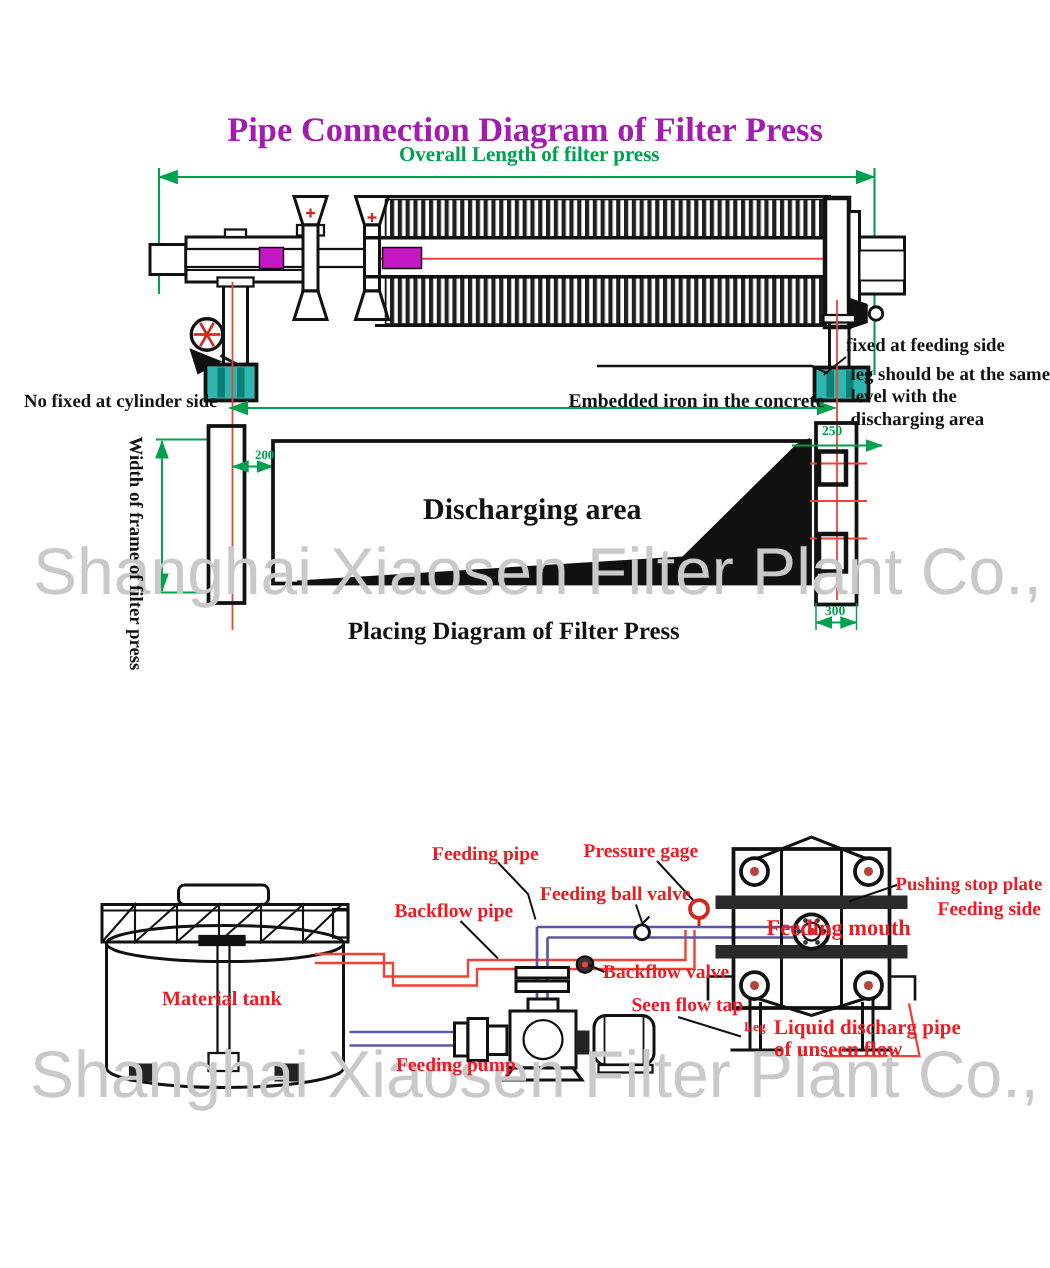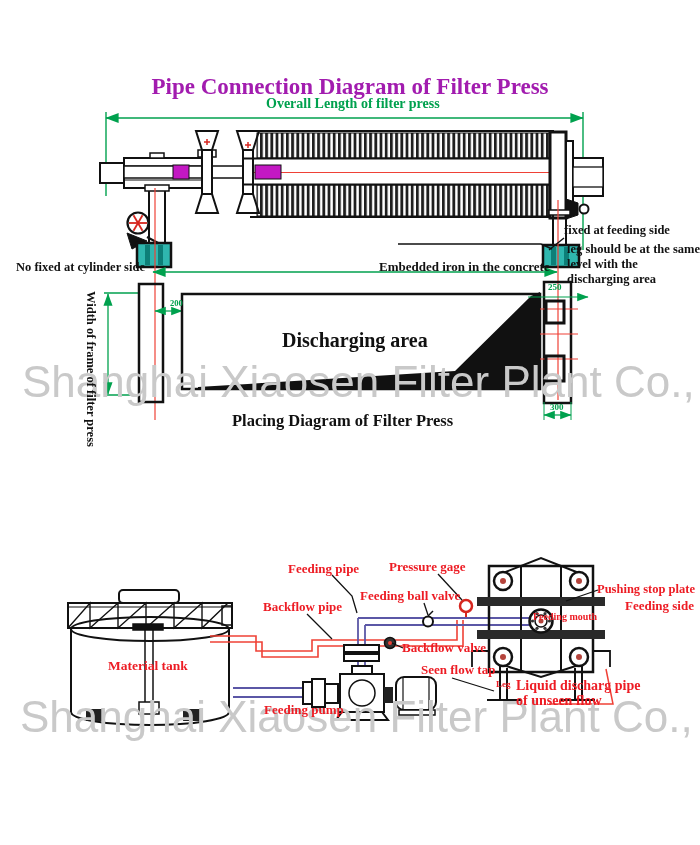--- a/index.html
+++ b/index.html
@@ -301,20 +301,20 @@
   <div class="lbl red" style="left:389px;top:560px;font-size:13px;">Pressure gage</div>
   <div class="lbl red" style="left:288px;top:562px;font-size:13px;">Feeding pipe</div>
   <div class="lbl red" style="left:360px;top:589px;font-size:13px;">Feeding ball valve</div>
   <div class="lbl red" style="left:263px;top:600px;font-size:13px;">Backflow pipe</div>
   <div class="lbl red" style="left:402px;top:641px;font-size:13px;">Backflow valve</div>
   <div class="lbl red" style="left:421px;top:663px;font-size:13px;">Seen flow tap</div>
   <div class="lbl red" style="left:264px;top:703px;font-size:13px;">Feeding pump</div>
   <div class="lbl red" style="left:108px;top:659px;font-size:13.5px;">Material tank</div>
   <div class="lbl red" style="left:597px;top:583px;font-size:12.5px;">Pushing stop plate</div>
   <div class="lbl red" style="left:600px;top:599px;font-size:13px;margin-left:25px;">Feeding side</div>
-  <div class="lbl red" style="left:533px;top:611px;font-size:10px;">Feeding mouth</div>
+  <div class="lbl red" style="left:511px;top:611px;font-size:15px;">Feeding mouth</div>
   <div class="lbl red" style="left:496px;top:680px;font-size:9px;">Leg</div>
   <div class="lbl red" style="left:516px;top:678px;font-size:14px;line-height:15px;">
     <span style="display:block;">Liquid discharg pipe</span>
     <span style="display:block;">of unseen flow</span>
   </div>
 
 </div>
 
 </body></html>

